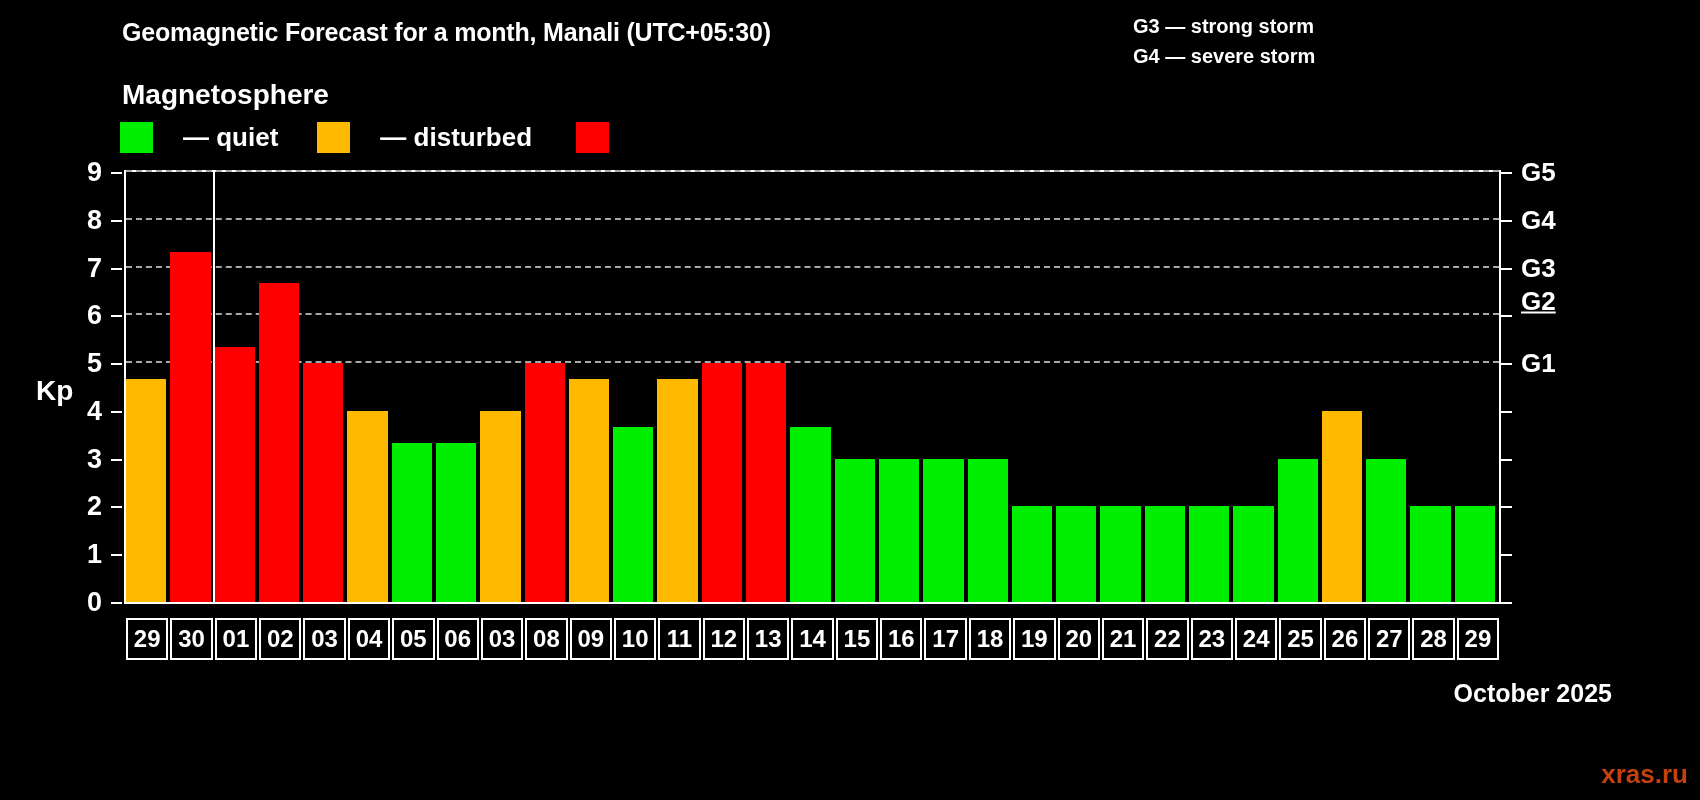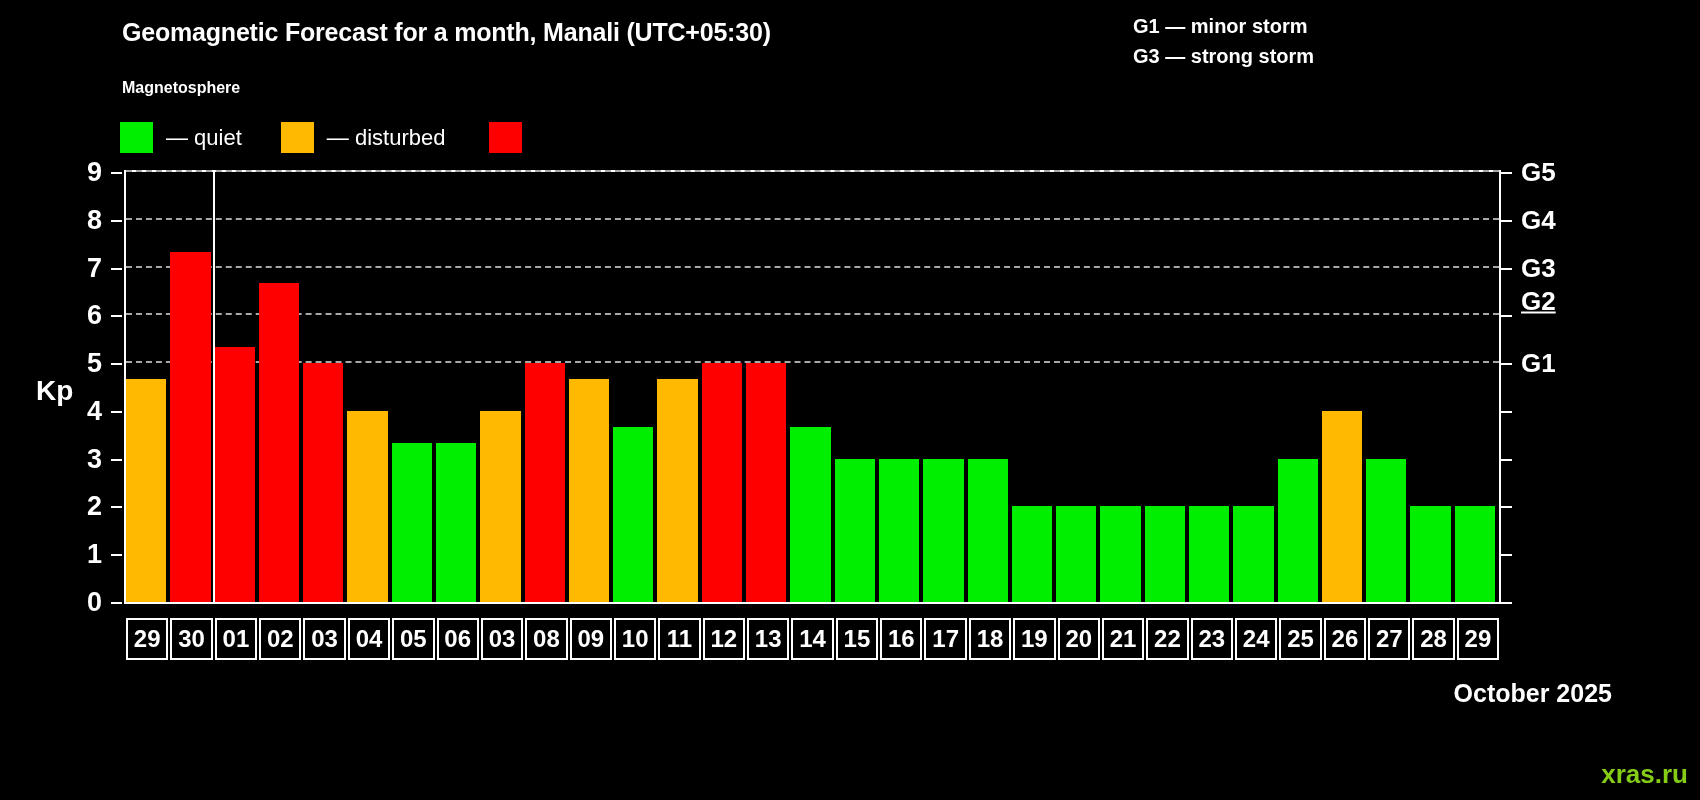--- a/index.html
+++ b/index.html
@@ -1,24 +1,24 @@
 <!DOCTYPE html>
 <html><head>
 <meta charset="utf-8">
 <style>
   html,body{margin:0;padding:0;background:#000;}
   body{width:1700px;height:800px;overflow:hidden;font-family:"Liberation Sans",sans-serif;color:#fff;position:relative;}
 
   
   #title{position:absolute;left:122px;top:18px;font-size:25px;font-weight:bold;letter-spacing:-.2px;white-space:nowrap;}
-  #magnetosphere-label{position:absolute;left:122px;top:79px;font-size:16px;font-weight:bold;}
+  #magnetosphere-label{position:absolute;left:122px;top:79px;font-size:28px;font-weight:bold;}
   #legend{position:absolute;left:120px;top:122px;display:flex;align-items:center;}
   .legend-entry{display:flex;align-items:center;}
   .legend-swatch{width:33px;height:31px;display:inline-block;}
-  .legend-text{font-size:22px;font-weight:normal;margin-left:13px;white-space:nowrap;}
+  .legend-text{font-size:26px;font-weight:bold;margin-left:30px;white-space:nowrap;}
   #legend-gap-1{width:39px;}
   #legend-gap-2{width:44px;}
 
   
   #gscale-key{position:absolute;left:1133px;top:12px;}
   .gkey-row{font-size:20px;font-weight:bold;line-height:29.5px;white-space:nowrap;}
 
   
   #plot-frame{position:absolute;left:124px;top:170px;width:1377px;height:434px;
               border:2px solid #fff;border-right:2px solid #fff;box-sizing:border-box;}
@@ -44,21 +44,21 @@
   
   #xlabels{position:absolute;left:126px;top:618px;width:1373px;height:42px;display:flex;}
   .xlabel{flex:1 1 0;margin-right:2px;border:2px solid #fff;box-sizing:border-box;
           display:flex;align-items:center;justify-content:center;
           font-size:24px;font-weight:bold;background:#000;height:42px;}
   .xlabel:last-child{margin-right:0;}
 
   #month-label{position:absolute;left:0;right:0;top:679px;text-align:right;
                font-size:25px;font-weight:bold;padding-left:8px;}
   #month-label span{position:relative;left:-88px;}
-  #watermark{position:absolute;right:12px;bottom:10px;font-size:26px;font-weight:bold;color:#84cc16;}
+  #watermark{position:absolute;right:12px;bottom:10px;font-size:26px;font-weight:bold;color:#c2410c;}
 </style>
 </head>
 <body>
 
 <div id="title">Geomagnetic Forecast for a month, Manali (UTC+05:30)</div>
 <div id="magnetosphere-label">Magnetosphere</div>
 
 <div id="legend">
   <div class="legend-entry">
     <span class="legend-swatch" style="background:#00ee00"></span>
@@ -69,22 +69,22 @@
     <span class="legend-swatch" style="background:#ffb900"></span>
     <span class="legend-text">— disturbed</span>
   </div>
   <div id="legend-gap-2"></div>
   <div class="legend-entry">
     <span class="legend-swatch" style="background:#ff0000"></span>
   </div>
 </div>
 
 <div id="gscale-key">
-  <div class="gkey-row">G1 — minor storm</div>
   <div class="gkey-row">G3 — strong storm</div>
+  <div class="gkey-row">G4 — severe storm</div>
 </div>
 
 <div id="y-axis-title">Kp</div>
 <div id="y-ticks">
     <div class="ytick-mark" style="top: 432px;"></div>
     <div class="ytick-label" style="top: 432px; right: 20px;">0</div>
     <div class="ytick-mark" style="top: 384.222px;"></div>
     <div class="ytick-label" style="top: 384.222px; right: 20px;">1</div>
     <div class="ytick-mark" style="top: 336.444px;"></div>
     <div class="ytick-label" style="top: 336.444px; right: 20px;">2</div>

